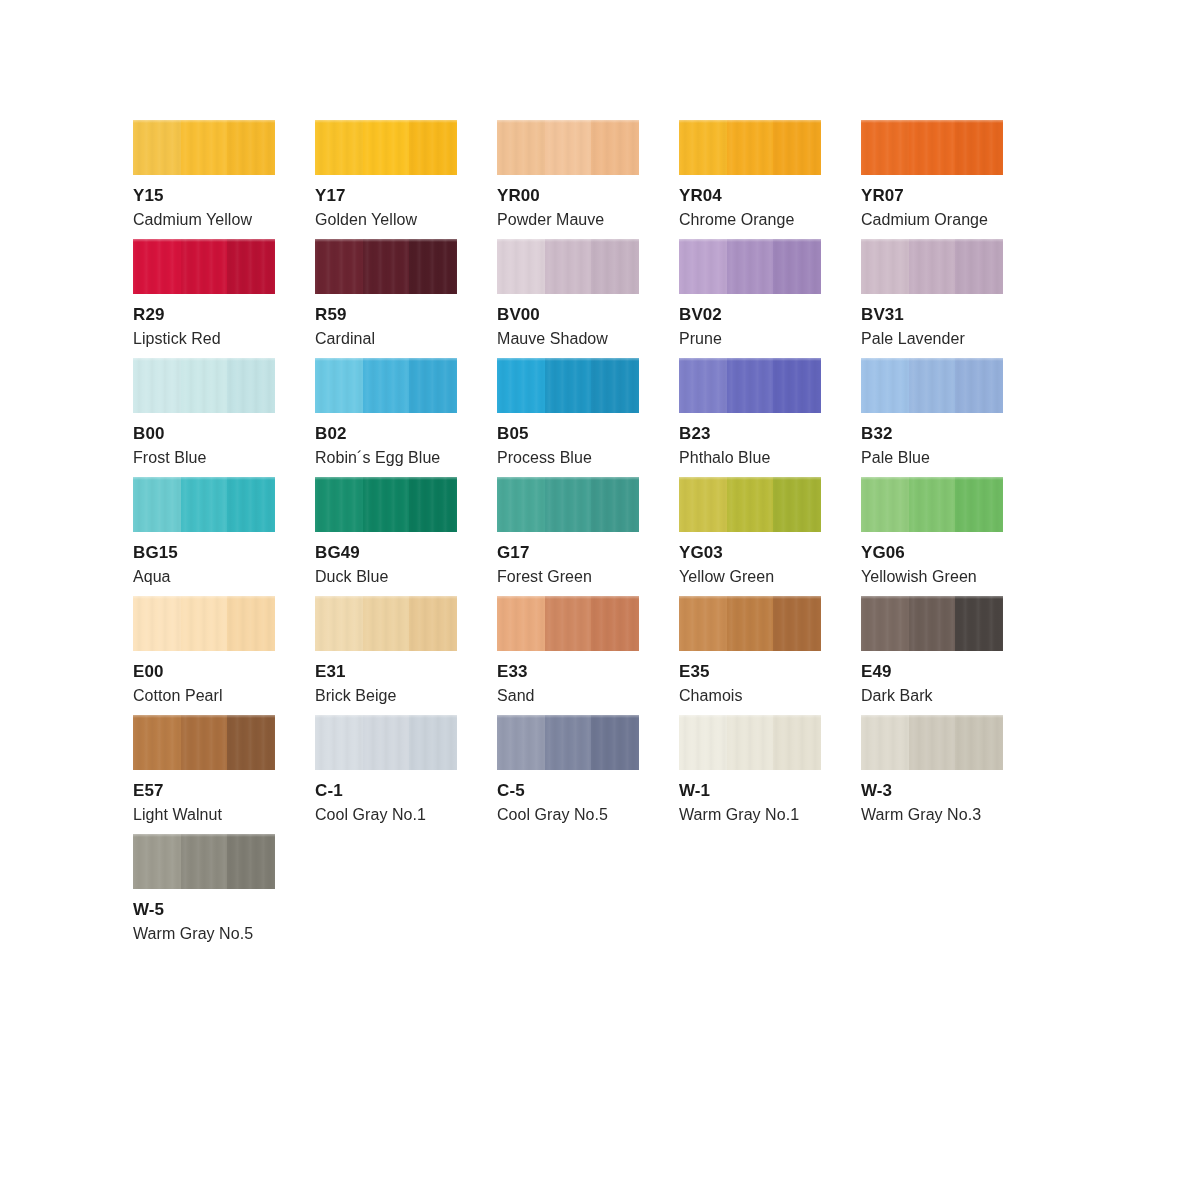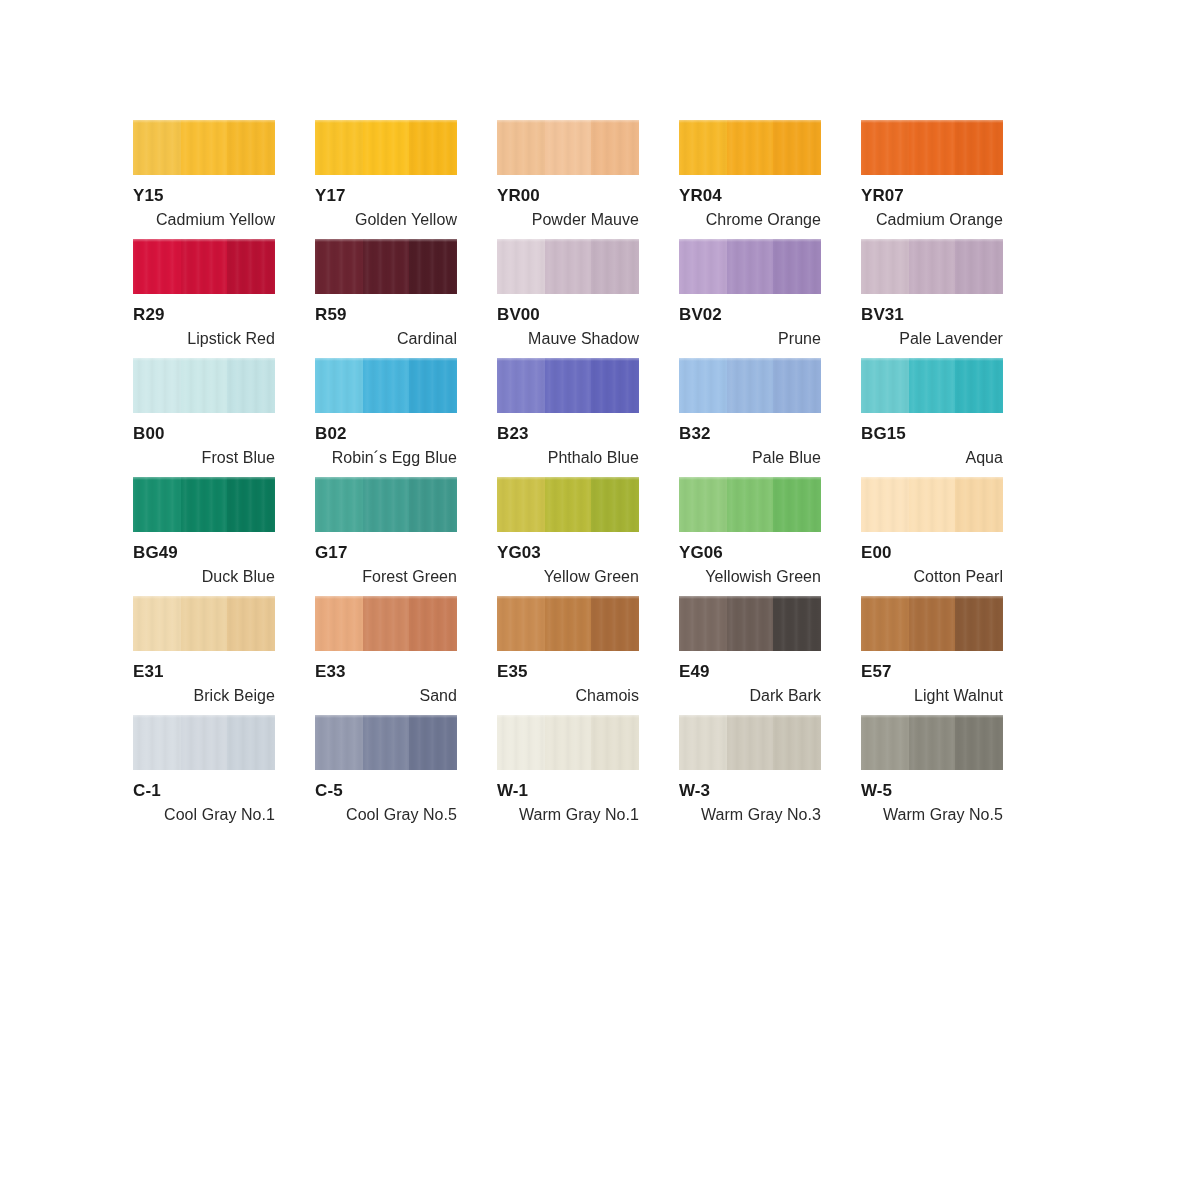--- a/index.html
+++ b/index.html
@@ -94,21 +94,20 @@
   }
 
   .swatch-name {
     font-size: 16px;
     font-weight: normal;
     color: #2a2a2a;
     letter-spacing: 0.05px;
     margin-top: 4px;
     line-height: 19px;
     white-space: nowrap;
-    text-align: right;
   }
 </style>
 </head>
 <body>
 
 <div id="chart-root">
   <div class="swatch-grid">
       <div class="swatch-cell">
         <div class="swatch-chip">
           <div class="band band-a" style="background-color: rgb(244, 196, 74);"></div>
@@ -212,20 +211,29 @@
         <div class="swatch-chip">
           <div class="band band-a" style="background-color: rgb(108, 201, 228);"></div>
           <div class="band band-b" style="background-color: rgb(73, 181, 220);"></div>
           <div class="band band-c" style="background-color: rgb(58, 169, 212);"></div>
         </div>
         <div class="swatch-code">B02</div>
         <div class="swatch-name">Robin´s Egg Blue</div>
       </div>
       <div class="swatch-cell">
         <div class="swatch-chip">
+          <div class="band band-a" style="background-color: rgb(39, 168, 216);"></div>
+          <div class="band band-b" style="background-color: rgb(31, 150, 196);"></div>
+          <div class="band band-c" style="background-color: rgb(30, 143, 188);"></div>
+        </div>
+        <div class="swatch-code">B05</div>
+        <div class="swatch-name">Process Blue</div>
+      </div>
+      <div class="swatch-cell">
+        <div class="swatch-chip">
           <div class="band band-a" style="background-color: rgb(127, 128, 201);"></div>
           <div class="band band-b" style="background-color: rgb(107, 109, 192);"></div>
           <div class="band band-c" style="background-color: rgb(98, 100, 187);"></div>
         </div>
         <div class="swatch-code">B23</div>
         <div class="swatch-name">Phthalo Blue</div>
       </div>
       <div class="swatch-cell">
         <div class="swatch-chip">
           <div class="band band-a" style="background-color: rgb(159, 194, 232);"></div>

